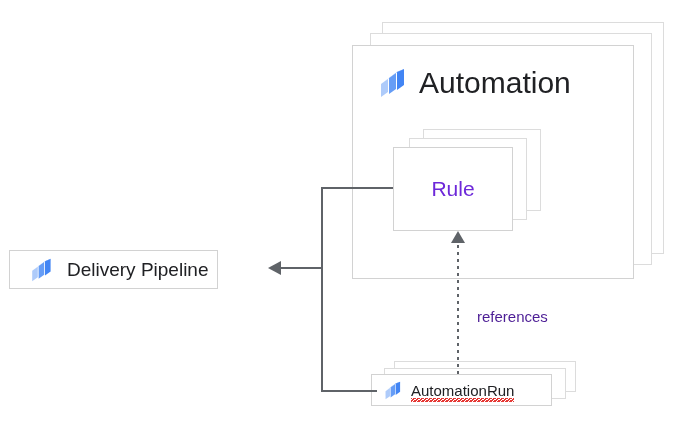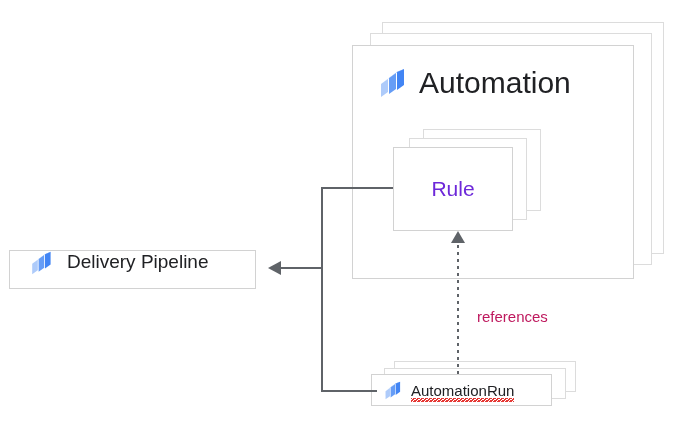--- a/index.html
+++ b/index.html
@@ -64,24 +64,24 @@
     align-items: center;
     justify-content: center;
     font-size: 21px;
     color: #6d28d9;
   }
 
   
   #delivery-pipeline-box {
     left: 9px;
     top: 250px;
-    width: 247px;
+    width: 209px;
     height: 39px;
     display: flex;
-    align-items: flex-start;
+    align-items: center;
     padding-left: 19px;
   }
   #delivery-pipeline-label {
     font-size: 19px;
     color: #202124;
     margin-left: 14px;
     white-space: nowrap;
   }
 
   
@@ -173,21 +173,21 @@
     height: 0;
     border-left: 7px solid transparent;
     border-right: 7px solid transparent;
     border-bottom: 12px solid #5f6368;
   }
   #references-label {
     position: absolute;
     left: 477px;
     top: 308px;
     font-size: 15px;
-    color: #be185d;
+    color: #4c1d95;
     white-space: nowrap;
   }
 
   
   .deploy-icon { display: block; }
 </style>
 </head>
 <body>
 
 <div id="canvas">

